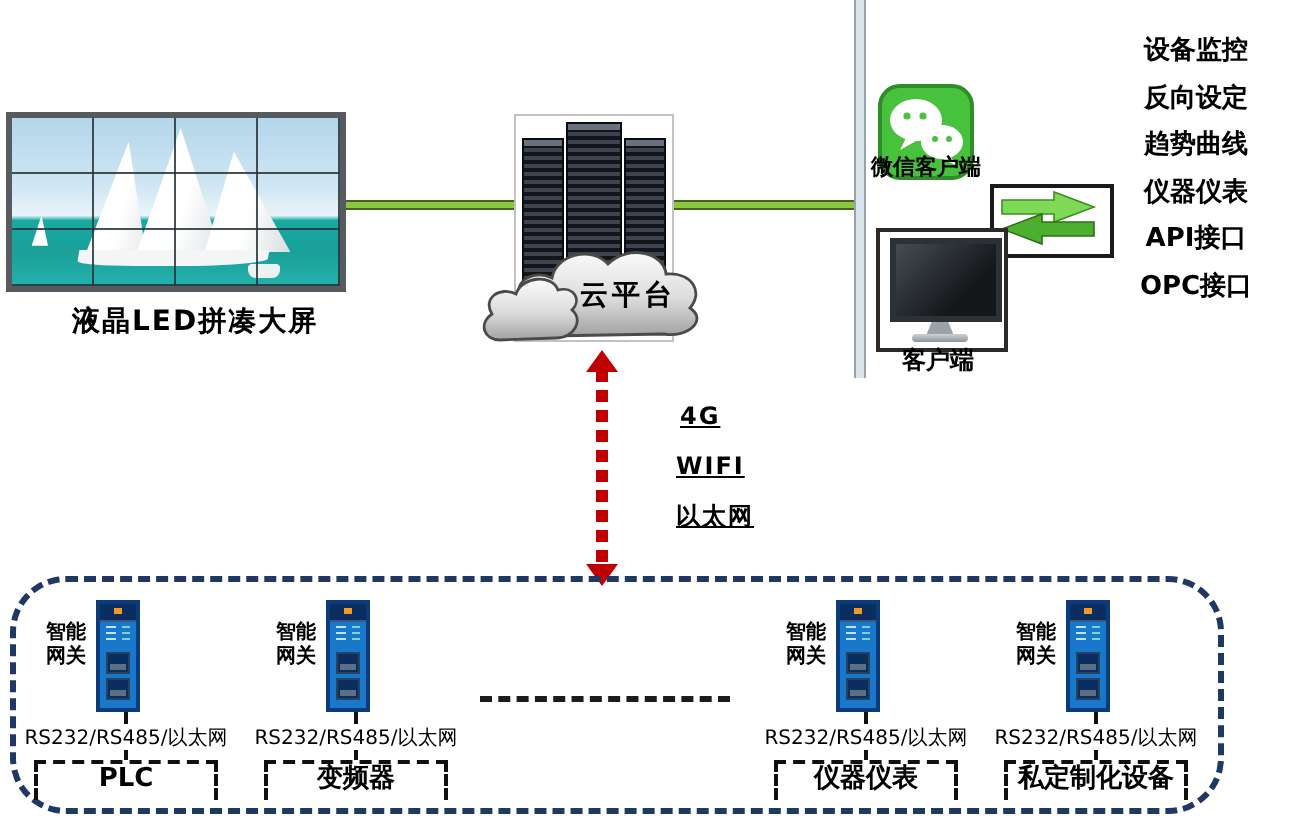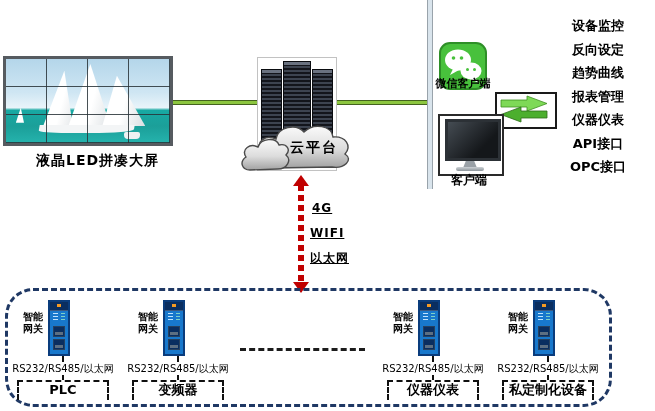--- a/index.html
+++ b/index.html
@@ -58,21 +58,21 @@
 
   
   .features{left:548px;top:14px;width:100px;text-align:center;font-size:13px;font-weight:bold;line-height:23.5px;}
 
   
   .rshaft{left:298px;top:185px;width:6px;height:98px;
     background:repeating-linear-gradient(to bottom,#C00000 0 6px,transparent 6px 10px);}
   .rhead{width:0;height:0;border-left:8px solid transparent;border-right:8px solid transparent;}
   .rhead-up{left:293px;top:175px;border-bottom:11px solid #C00000;}
   .rhead-dn{left:293px;top:282px;border-top:11px solid #C00000;}
-  .link-label{font-size:12px;font-weight:bold;text-decoration:underline;letter-spacing:1px;}
+  .link-label{font-size:12px;font-weight:bold;text-decoration:underline;letter-spacing:1px;margin-left:28px;}
   .ll-4g{left:312px;top:201px;}
   .ll-wifi{left:310px;top:226px;}
   .ll-eth{left:310px;top:250px;}
 
   
   .zone{left:5px;top:288px;width:601px;height:113px;border:3px dashed #1F3864;border-radius:28px;}
   .ellipsis{left:240px;top:348px;width:125px;height:0;border-top:3px dashed #1c1c1c;}
 
   .gwgroup{position:absolute;top:298px;width:110px;}
   .gw-row{position:relative;height:58px;padding-left:24px;}
@@ -160,21 +160,20 @@
     <div class="screen"></div>
     <div class="stand"></div>
     <div class="base"></div>
   </div>
   <div class="abs client-label">客户端</div>
 
   <div class="abs features">
     <div>设备监控</div>
     <div>反向设定</div>
     <div>趋势曲线</div>
-    <div>报表管理</div>
     <div>仪器仪表</div>
     <div>API接口</div>
     <div>OPC接口</div>
   </div>
 
   <div class="abs rhead rhead-up"></div>
   <div class="abs rshaft"></div>
   <div class="abs rhead rhead-dn"></div>
   <div class="abs link-label ll-4g">4G</div>
   <div class="abs link-label ll-wifi">WIFI</div>

